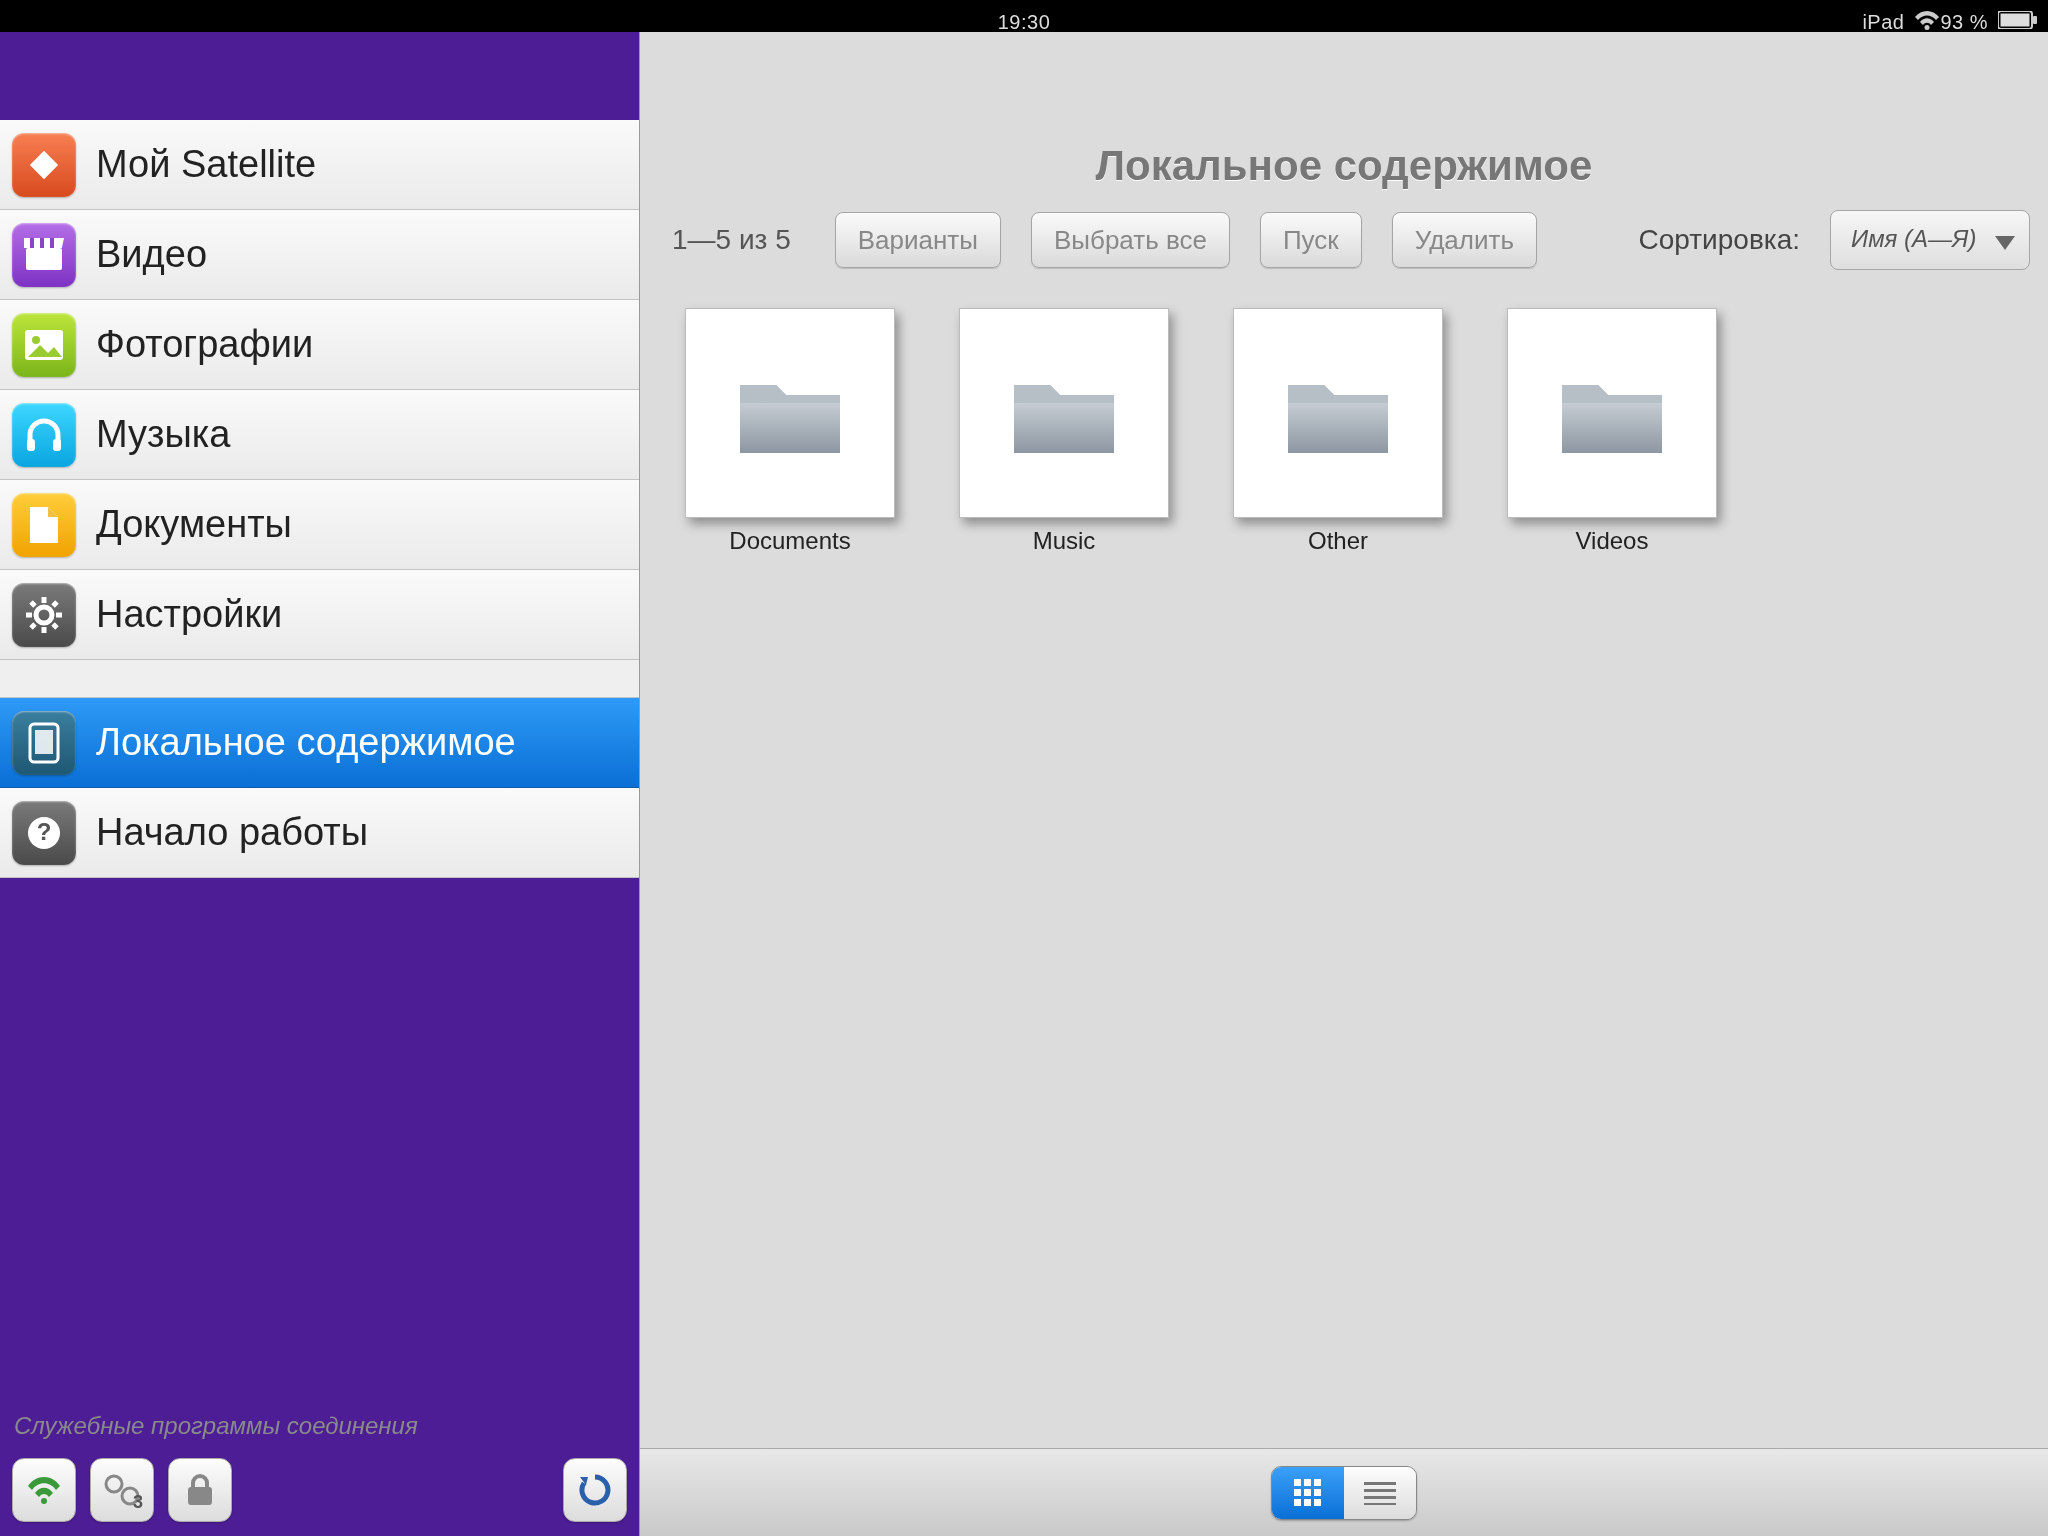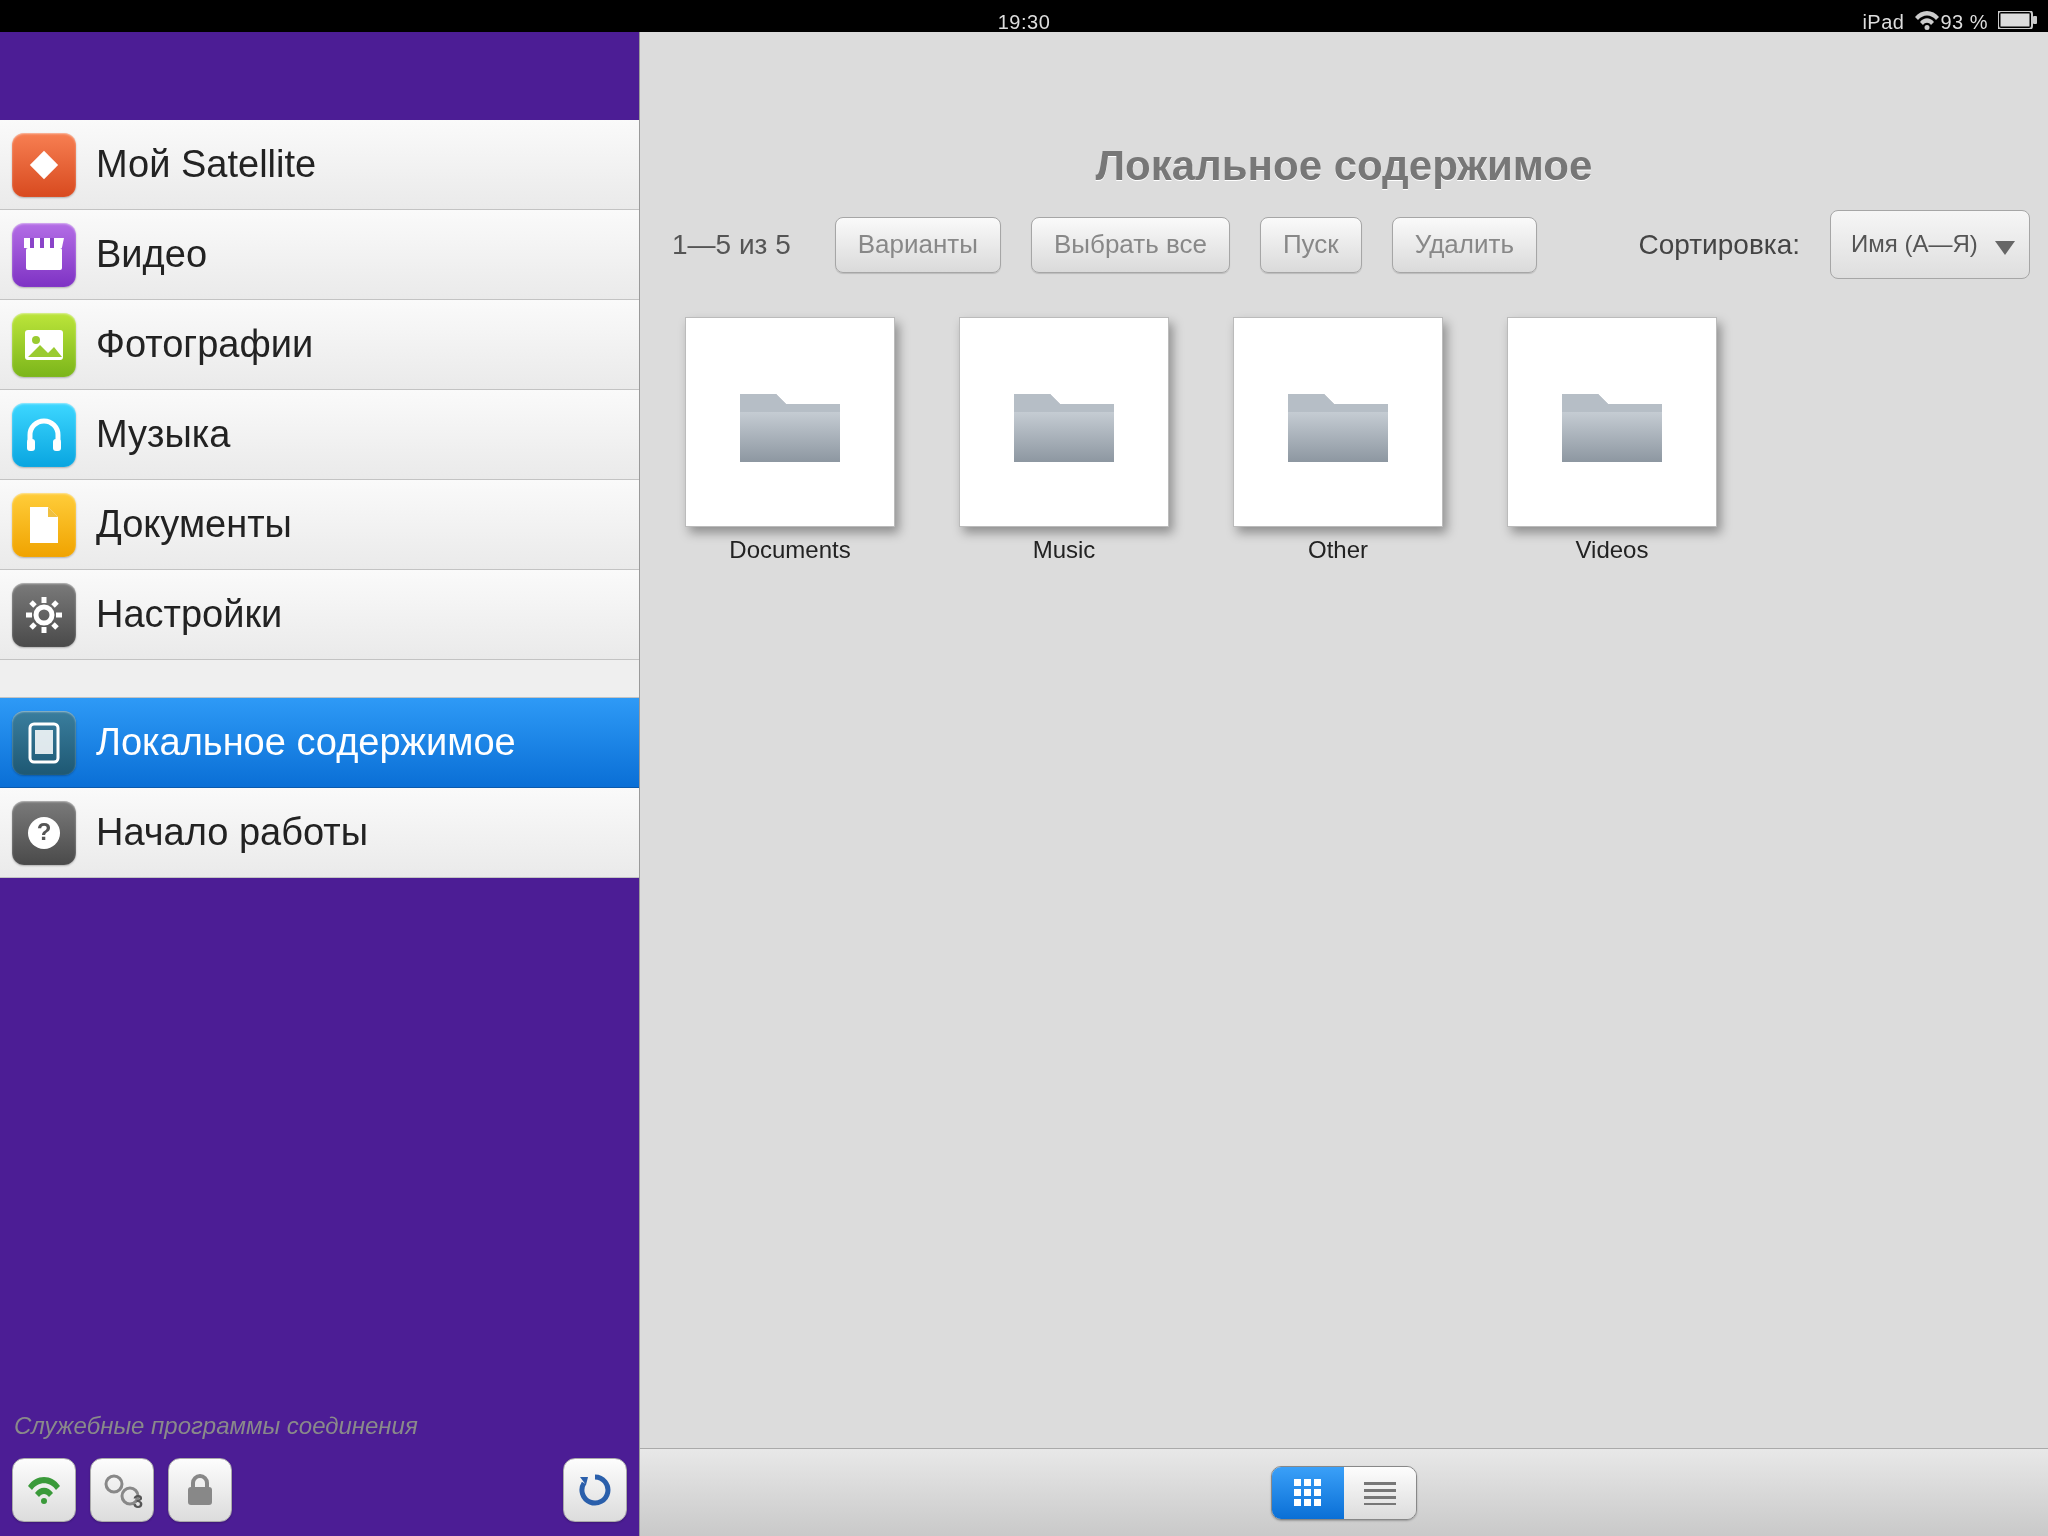--- a/index.html
+++ b/index.html
@@ -33,21 +33,21 @@
   .sq-spacer { flex:1; }
 
   
   .content { flex:1; height:100%; padding-top:88px; background:#dcdcdc; display:flex; flex-direction:column; }
   .content-title { text-align:center; font-size:42px; font-weight:bold; color:#777; text-shadow:0 1px 0 #fff; padding:22px 0 20px; }
   .toolbar-row { display:flex; align-items:center; gap:30px; padding:0 18px 18px; }
   .range-label { font-size:28px; color:#555; padding:0 14px; }
   .btn { height:56px; padding:0 22px; border-radius:8px; border:1px solid #a6a6a6; background:linear-gradient(#fafafa,#dadada); color:#888; font-size:26px; display:inline-flex; align-items:center; justify-content:center; box-shadow:0 1px 1px rgba(0,0,0,.15); cursor:pointer; }
   .toolbar-spacer { flex:1; }
   .sort-label { font-size:28px; color:#444; }
-  .sort-select { height:69px; padding:0 44px 2px 20px; border-radius:8px; border:1px solid #a6a6a6; background:linear-gradient(#f6f6f6,#dedede); font-size:24px; color:#555; position:relative; display:inline-flex; align-items:center; cursor:pointer; min-width:200px; }
+  .sort-select { height:60px; padding:0 44px 2px 20px; border-radius:8px; border:1px solid #a6a6a6; background:linear-gradient(#f6f6f6,#dedede); font-size:24px; color:#555; position:relative; display:inline-flex; align-items:center; cursor:pointer; min-width:200px;font-style:italic; }
   .sort-select:after { content:""; position:absolute; right:14px; top:50%; margin-top:-4px; border-left:10px solid transparent; border-right:10px solid transparent; border-top:14px solid #666; }
 
   .grid { display:flex; gap:54px; padding:20px 40px; }
   .folder-card { width:220px; display:flex; flex-direction:column; align-items:center; cursor:pointer; }
   .folder-thumb { width:210px; height:210px; background:#fff; border:1px solid #bbb; box-shadow:4px 6px 10px rgba(0,0,0,.35); display:flex; align-items:center; justify-content:center; }
   .folder-name { margin-top:9px; font-size:24px; font-weight:normal; color:#222; }
 
   
   .footer-bar { position:absolute; bottom:0; left:640px; right:0; height:88px; background:linear-gradient(#e8e8e8,#c9c9c9); border-top:1px solid #aaa; display:flex; align-items:center; justify-content:center; }
   .seg { display:flex; border-radius:10px; overflow:hidden; border:1px solid #888; box-shadow:0 1px 2px rgba(0,0,0,.25); }

